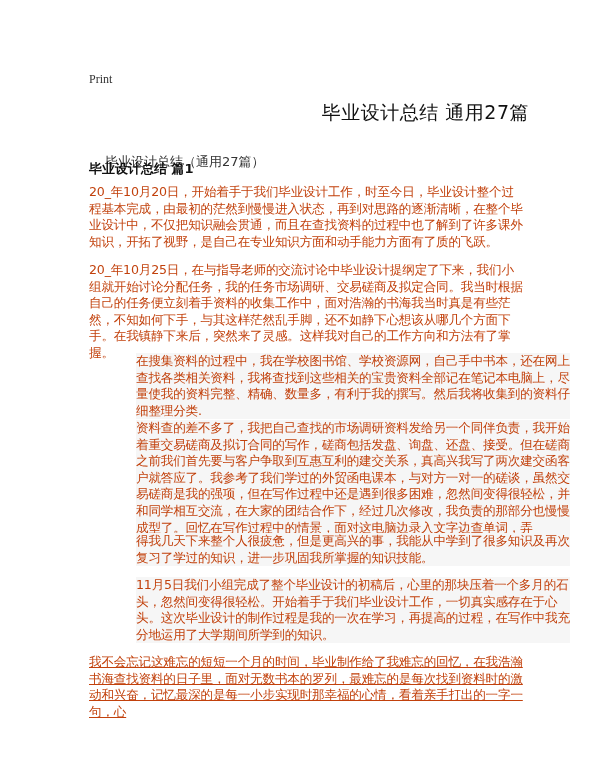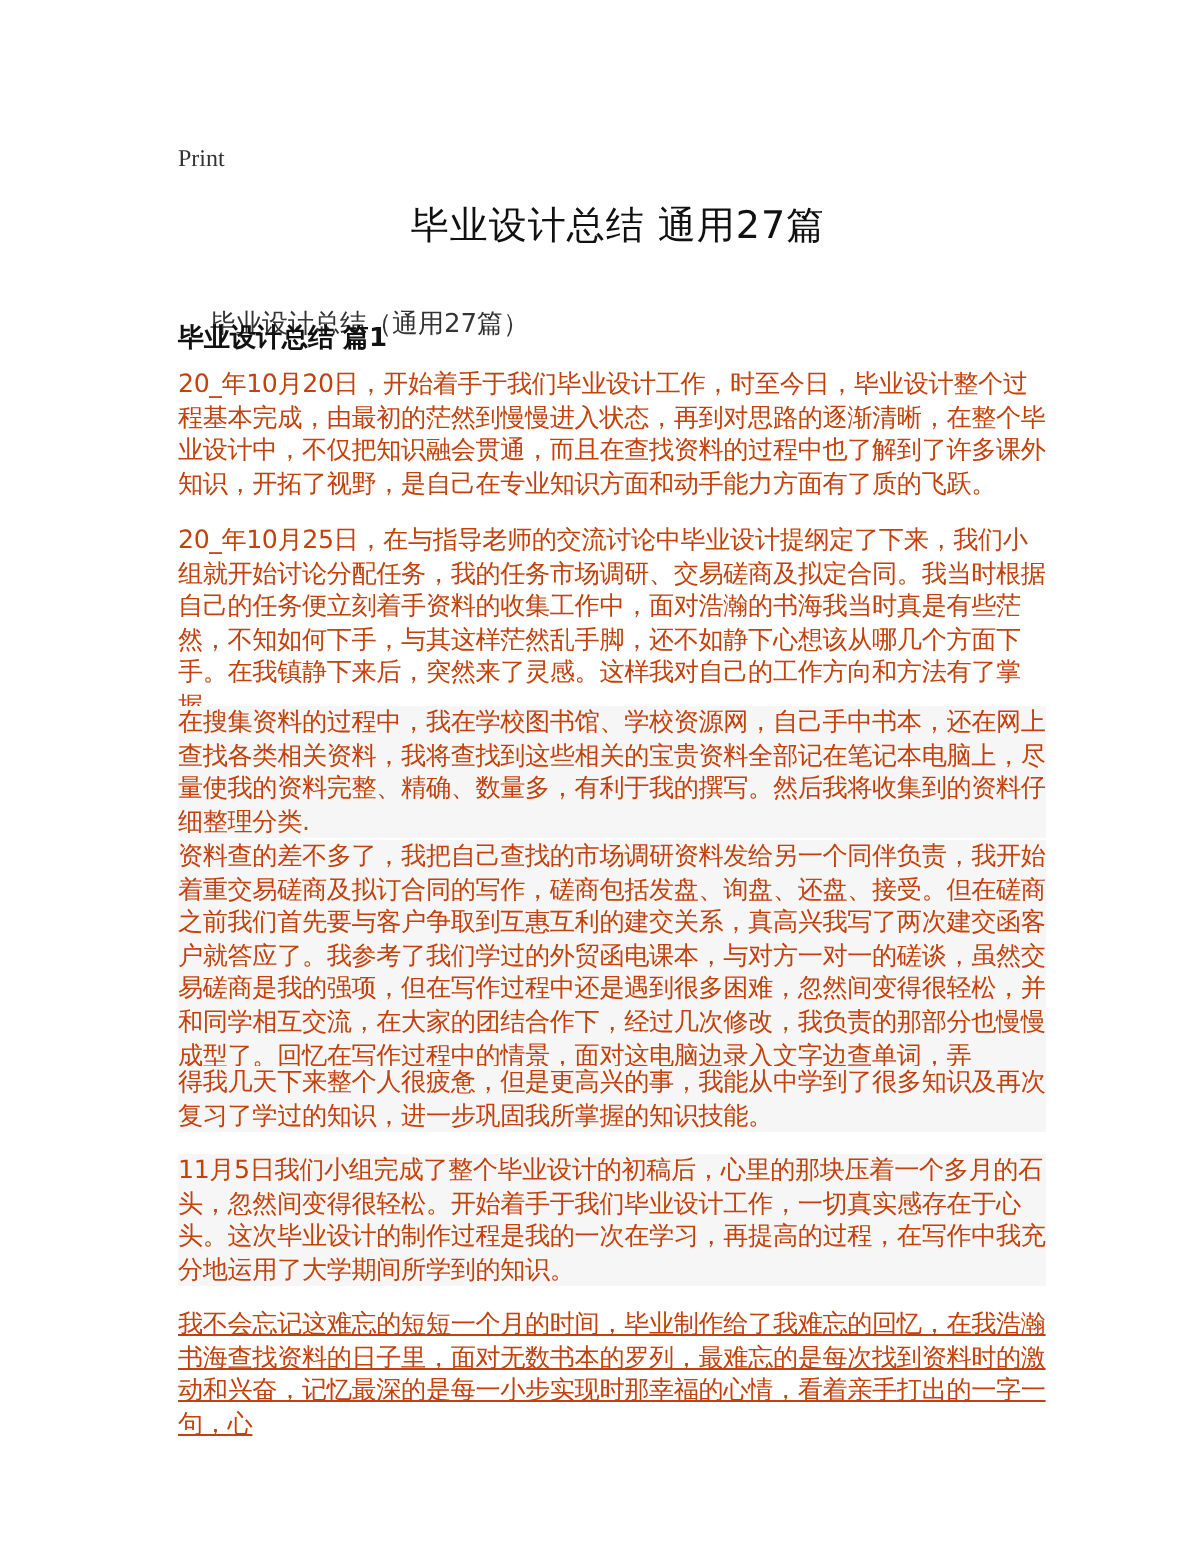--- a/index.html
+++ b/index.html
@@ -1,24 +1,24 @@
 <!DOCTYPE html>
 <html><head>
 <meta charset="utf-8">
 <style>
   html, body { margin:0; padding:0; background:#ffffff; }
   body { width:600px; height:776px; position:relative; overflow:hidden;
          font-family:"DejaVu Sans", sans-serif; color:#222; }
   .page { position:absolute; left:89px; top:0; width:440px; }
   .print { position:absolute; top:72px; left:0; font-family:"Liberation Serif", serif; font-size:12px; color:#333;text-align:center; }
-  .title { position:absolute; top:100px; left:0; width:440px; text-align:center; font-size:19px; color:#111; letter-spacing:0.5px; }
+  .title { position:absolute; top:100px; left:0; width:440px; text-align:right; font-size:19px; color:#111; letter-spacing:0.5px; }
   .subtitle { position:absolute; top:133px; left:16px; font-size:13px; color:#333;margin-top:20px; }
   .h2 { position:absolute; top:160px; left:0; font-size:13px; font-weight:bold; color:#111; }
   .para { position:absolute; left:0; width:434px; font-size:12.6px; line-height:16.6px; color:#c2410c; letter-spacing:-0.2px; }
-  .para.hl { background:#f6f6f6; }
+  .para.hl { background:#f6f6f6;margin-left:47px; }
 </style>
 </head>
 <body>
 
 <div class="page">
   <div class="print">Print</div>
   <div class="title">毕业设计总结 通用27篇</div>
   <div class="subtitle">毕业设计总结（通用27篇）</div>
   <div class="h2">毕业设计总结 篇1</div>
 

